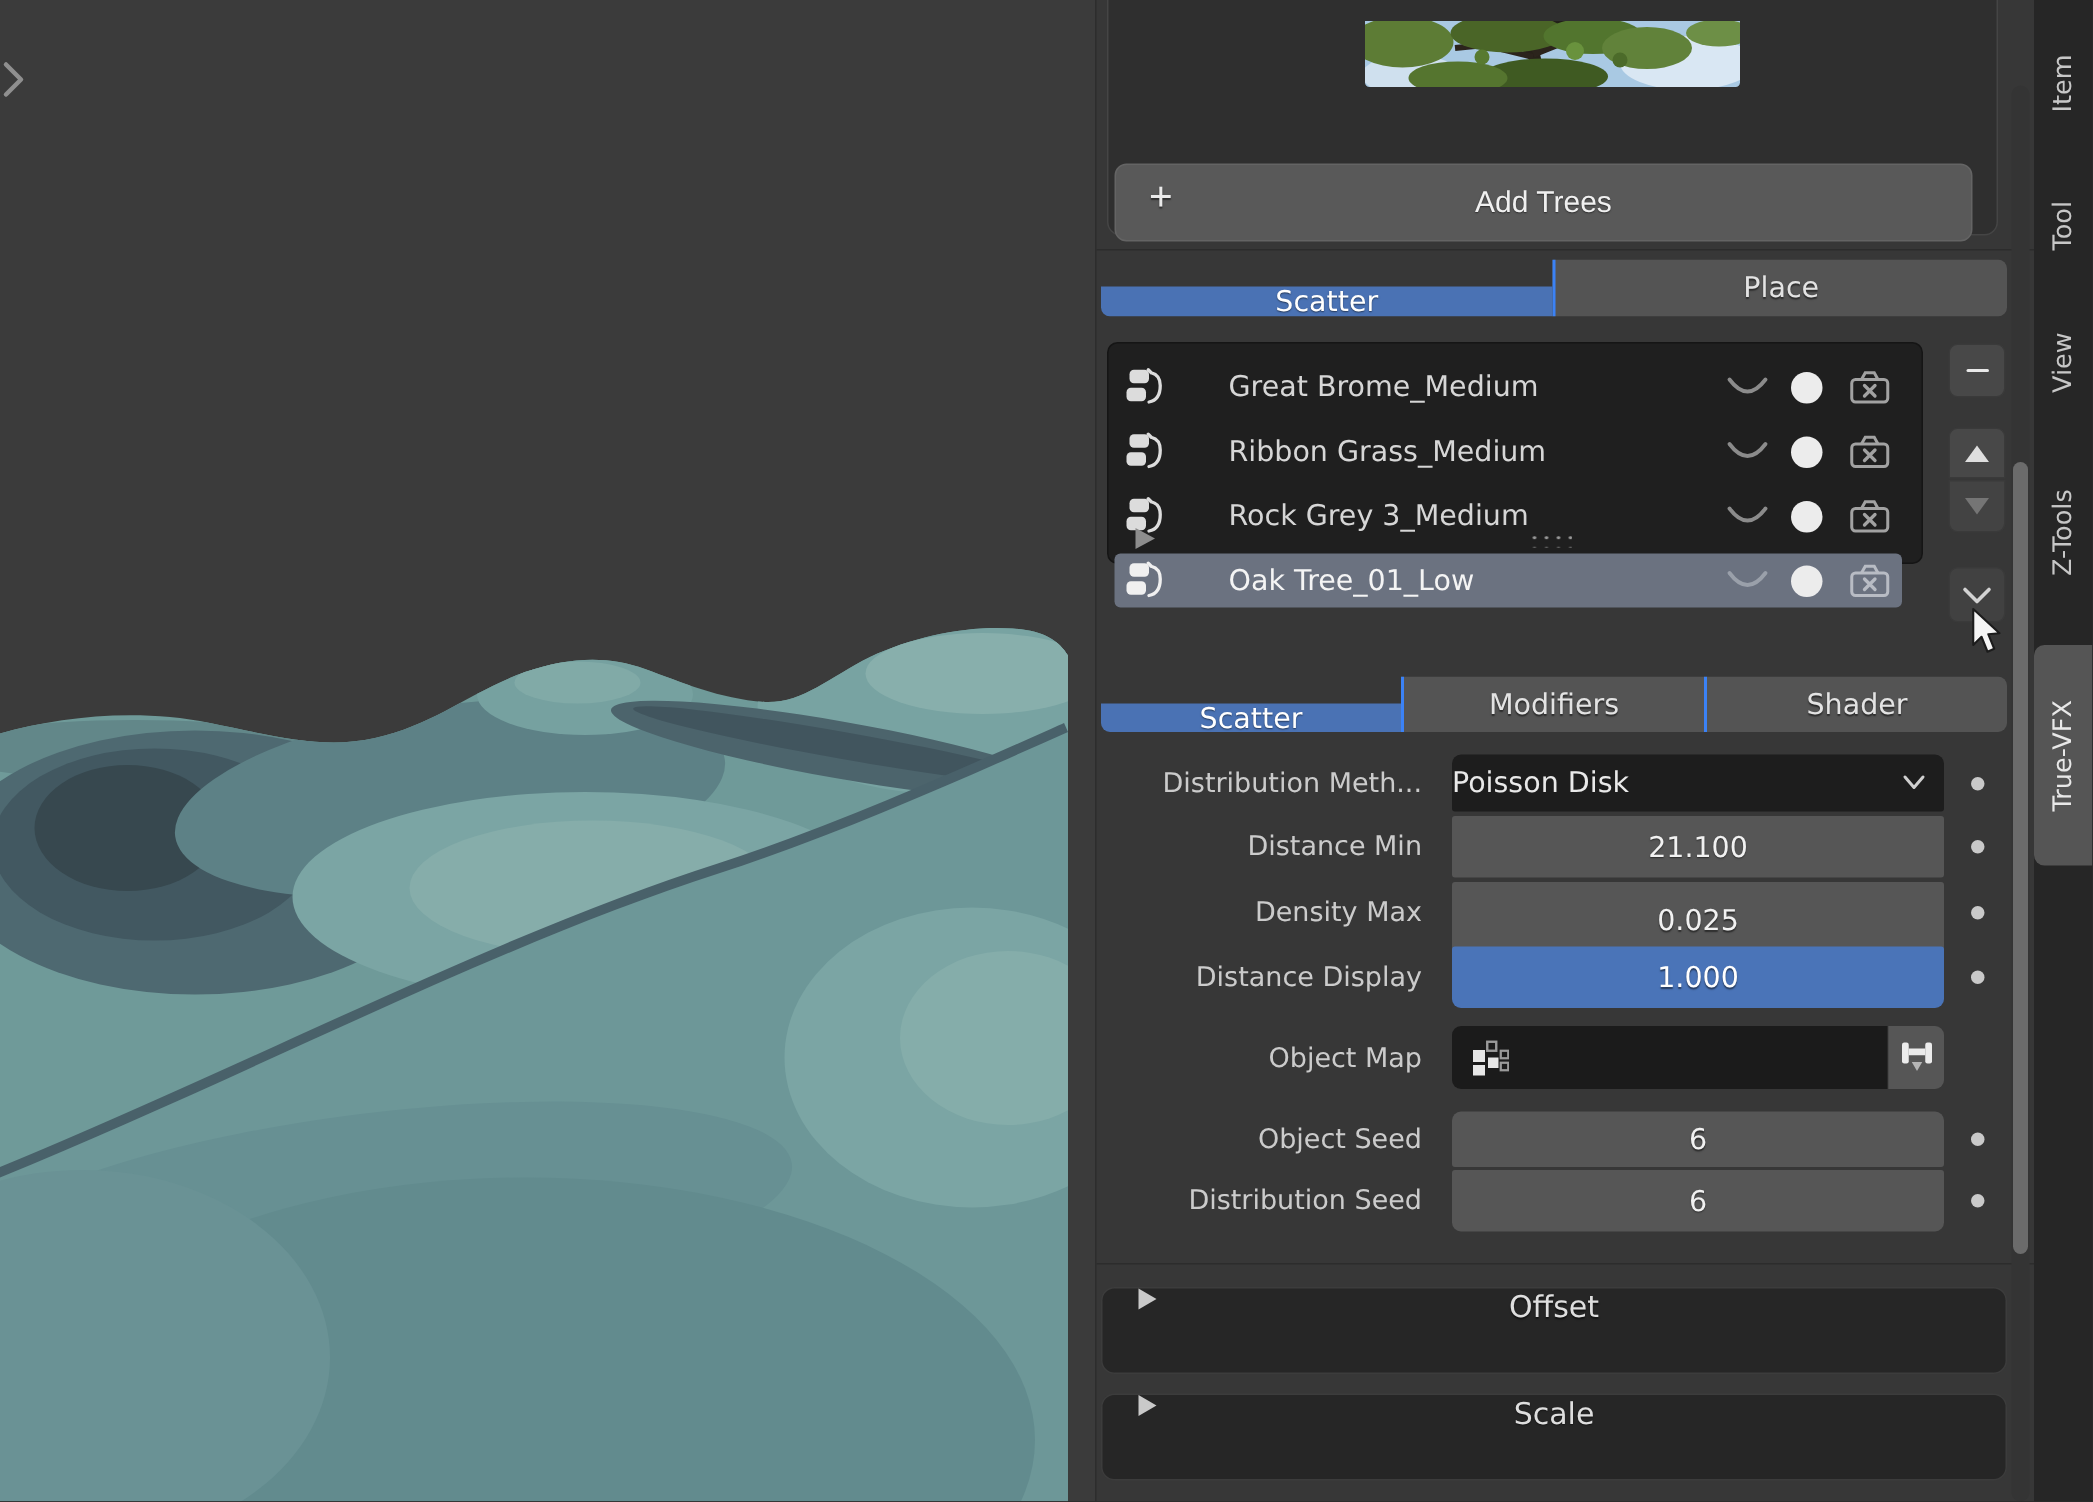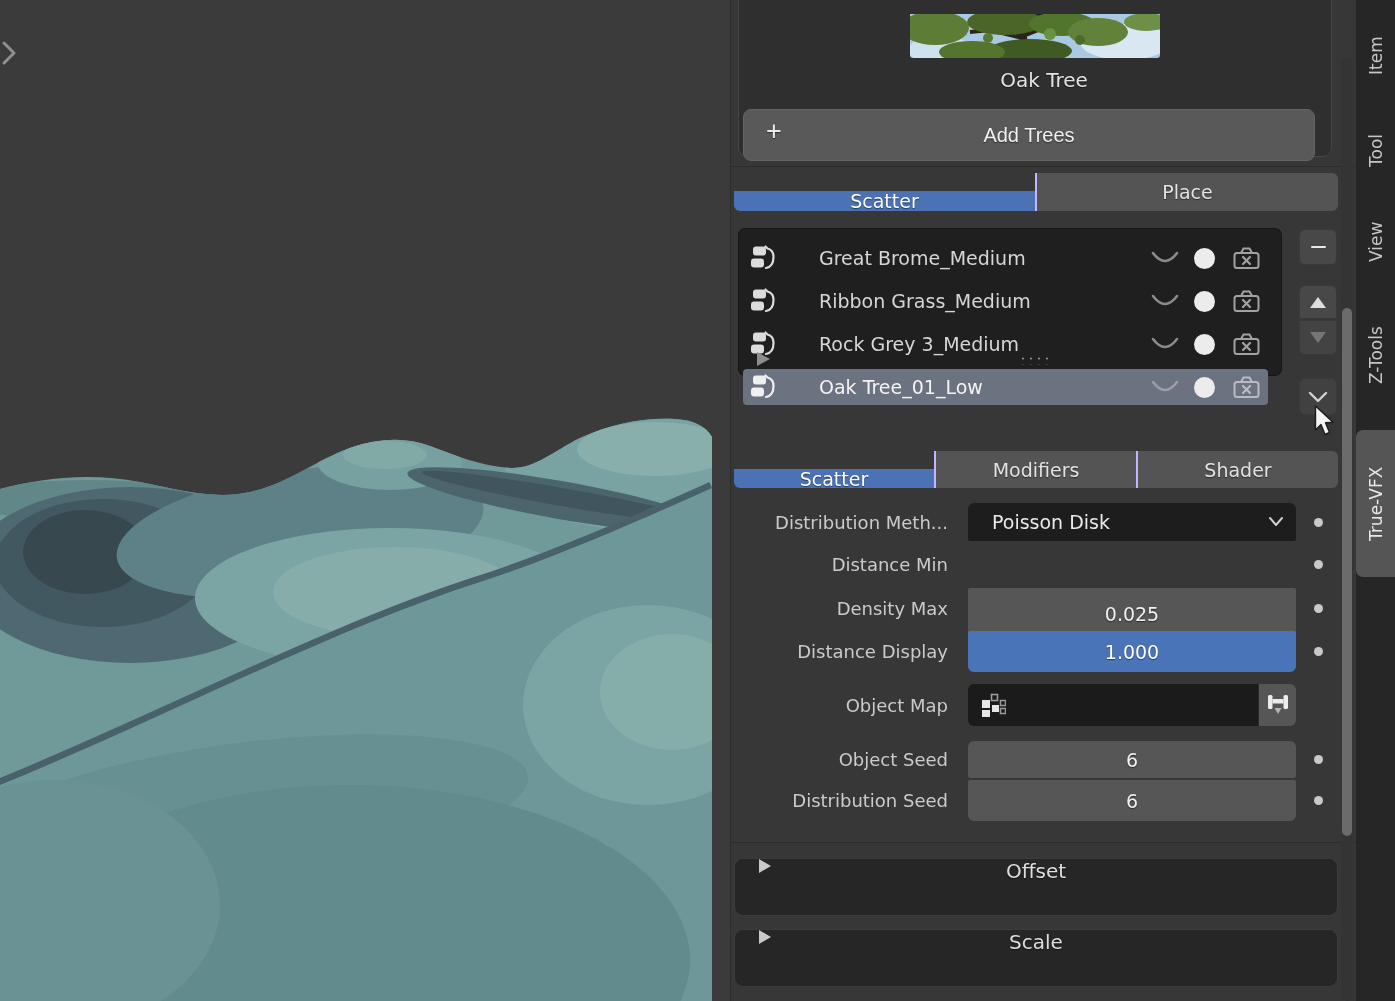--- a/index.html
+++ b/index.html
@@ -22,21 +22,21 @@
   .caption{position:absolute;left:0;top:68px;width:100%;text-align:center;font-size:20px;color:#e3e3e3;}
   .add-btn{position:absolute;left:12px;top:109px;width:572px;height:52px;background:#595959;border:1px solid #646464;border-radius:8px;
     display:flex;align-items:center;justify-content:center;font-size:20px;color:#f0f0f0;cursor:pointer;}
   .add-btn .plus{position:absolute;left:22px;top:6px;font-size:27px;font-weight:300;color:#eaeaea;}
 
   .divider{position:absolute;left:0;width:626px;height:1px;background:#2c2c2c;}
 
   .seg{position:absolute;left:3px;width:604px;display:flex;border-radius:6px;overflow:hidden;}
   .seg .seg-btn{flex:1;display:flex;align-items:center;justify-content:center;background:#545454;color:#e3e3e3;font-size:19px;cursor:pointer;}
   .seg .seg-btn.active{background:#4a72b4;color:#fff;margin-top:18px;}
-  .seg .seg-btn + .seg-btn{border-left:2px solid #c4b5fd;}
+  .seg .seg-btn + .seg-btn{border-left:2px solid #3b82f6;}
   .mode-seg{top:173px;height:38px;}
   .detail-seg{top:451px;height:37px;}
 
   
   .list-box{position:absolute;left:7px;top:228px;width:544px;height:148px;background:#1f1f1f;border:1px solid #151515;border-radius:7px;box-sizing:border-box;}
   .list-row{position:absolute;left:4px;width:525px;height:36px;display:flex;align-items:center;padding-left:7px;box-sizing:border-box;border-radius:4px;cursor:pointer;}
   .list-row.selected{background:#6b7280;}
   .list-row .row-name{margin-left:42px;font-size:19px;color:#d6d6d6;flex:1;white-space:nowrap;}
   .list-row.selected .row-name{color:#f4f4f4;}
   .row-dot{width:21px;height:21px;border-radius:50%;background:#ececec;margin-right:18px;flex:none;}
@@ -50,21 +50,21 @@
   .side-btn{position:absolute;left:568px;width:38px;background:#484848;border:1px solid #3a3a3a;border-radius:6px;box-sizing:border-box;
     display:flex;align-items:center;justify-content:center;cursor:pointer;}
   .minus-bar{width:15px;height:2.5px;background:#e8e8e8;border-radius:1px;}
   .tri-up{width:0;height:0;border-bottom:11px solid #dedede;border-left:8px solid transparent;border-right:8px solid transparent;}
   .tri-down{width:0;height:0;border-top:11px solid #757575;border-left:8px solid transparent;border-right:8px solid transparent;}
 
   
   .prop-label{position:absolute;left:3px;width:214px;text-align:right;font-size:18px;color:#cbcbcb;display:flex;align-items:center;justify-content:flex-end;}
   .field{position:absolute;left:237px;width:328px;box-sizing:border-box;display:flex;align-items:center;justify-content:center;
     background:#565656;color:#f1f1f1;font-size:19px;cursor:pointer;}
-  .field.dropdown{background:#1d1d1d;justify-content:flex-start;padding-left:24px;border-radius:6px 6px 2px 2px;color:#e9e9e9;}
+  .field.dropdown{background:#1d1d1d;justify-content:flex-start;padding-left:0;border-radius:6px 6px 2px 2px;color:#e9e9e9;}
   .field.slider{background:#4a74b8;border-radius:2px 2px 6px 6px;color:#fff;}
   .field .dd-chevron{position:absolute;right:12px;top:13px;}
   .texfield{position:absolute;left:237px;width:328px;height:42px;display:flex;}
   .texfield .tex-input{flex:1;background:#1b1b1b;border-radius:6px 0 0 6px;display:flex;align-items:center;padding-left:12px;cursor:pointer;}
   .texfield .tex-btn{width:37px;background:#565656;border-radius:0 6px 6px 0;display:flex;align-items:center;justify-content:center;cursor:pointer;border-left:1px solid #2a2a2a;}
   .anim-dot{position:absolute;left:583px;width:9px;height:9px;border-radius:50%;background:#c9c9c9;cursor:pointer;}
 
   
   .section-hdr{position:absolute;left:3px;width:604px;height:58px;background:#262626;border:1px solid #3c3c3c;border-radius:9px;box-sizing:border-box;
     display:flex;align-items:flex-start;justify-content:center;font-size:20px;color:#dedede;cursor:pointer;}
@@ -140,21 +140,20 @@
         <ellipse cx="152" cy="10" rx="33" ry="12" fill="#52752e"></ellipse>
         <ellipse cx="188" cy="18" rx="30" ry="14" fill="#61823a"></ellipse>
         <ellipse cx="120" cy="37" rx="42" ry="12" fill="#3f5a22"></ellipse>
         <ellipse cx="62" cy="38" rx="33" ry="11" fill="#55752f"></ellipse>
         <ellipse cx="236" cy="8" rx="22" ry="9" fill="#6d8f46"></ellipse>
         <circle cx="140" cy="20" r="6" fill="#69923d"></circle>
         <circle cx="78" cy="24" r="5" fill="#587a30"></circle>
         <circle cx="170" cy="26" r="5" fill="#4c6b2a"></circle>
       </svg>
     </div>
-    <div class="caption txtshadow">Oak Tree</div>
     <button class="add-btn txtshadow">
       <span class="plus">+</span>
       <span>Add Trees</span>
     </button>
 
     <div class="divider" style="top:166px"></div>
 
     <div class="seg mode-seg">
       <div class="seg-btn active txtshadow">Scatter</div>
       <div class="seg-btn txtshadow">Place</div>
@@ -261,20 +260,21 @@
 
     <div class="prop-label" style="top:503px;height:38px">Distribution Meth...</div>
     <div class="field dropdown" style="top:503px;height:38px">
       <span>Poisson Disk</span>
       <svg class="dd-chevron" width="16" height="11" viewBox="0 0 16 11">
           <polyline points="2,2 8,9 14,2" fill="none" stroke="#cfcfcf" stroke-width="2" stroke-linecap="round" stroke-linejoin="round"></polyline>
         </svg>
     </div>
 
     <div class="prop-label" style="top:544px;height:41px">Distance Min</div>
+    <div class="field txtshadow" style="top:544px;height:41px;border-radius:2px">21.100</div>
 
     <div class="prop-label" style="top:588px;height:40px">Density Max</div>
     <div class="field txtshadow" style="top:588px;height:51px;border-radius:2px">0.025</div>
 
     <div class="prop-label" style="top:631px;height:41px">Distance Display</div>
     <div class="field slider txtshadow" style="top:631px;height:41px">1.000</div>
 
     <div class="prop-label" style="top:684px;height:42px">Object Map</div>
     <div class="texfield" style="top:684px">
       <div class="tex-input">

